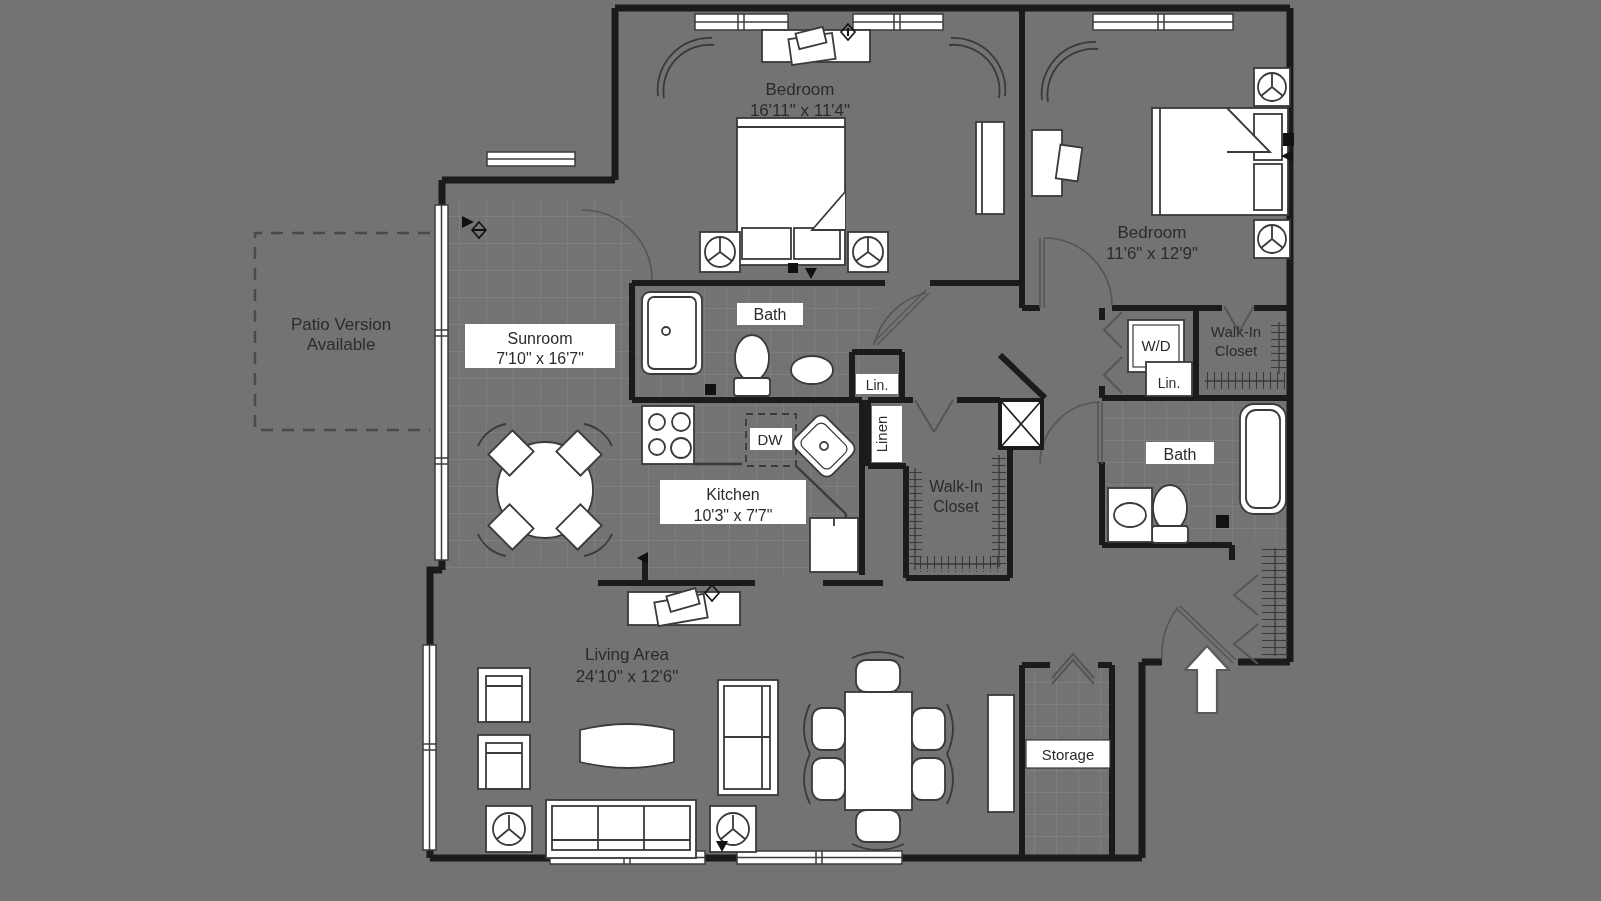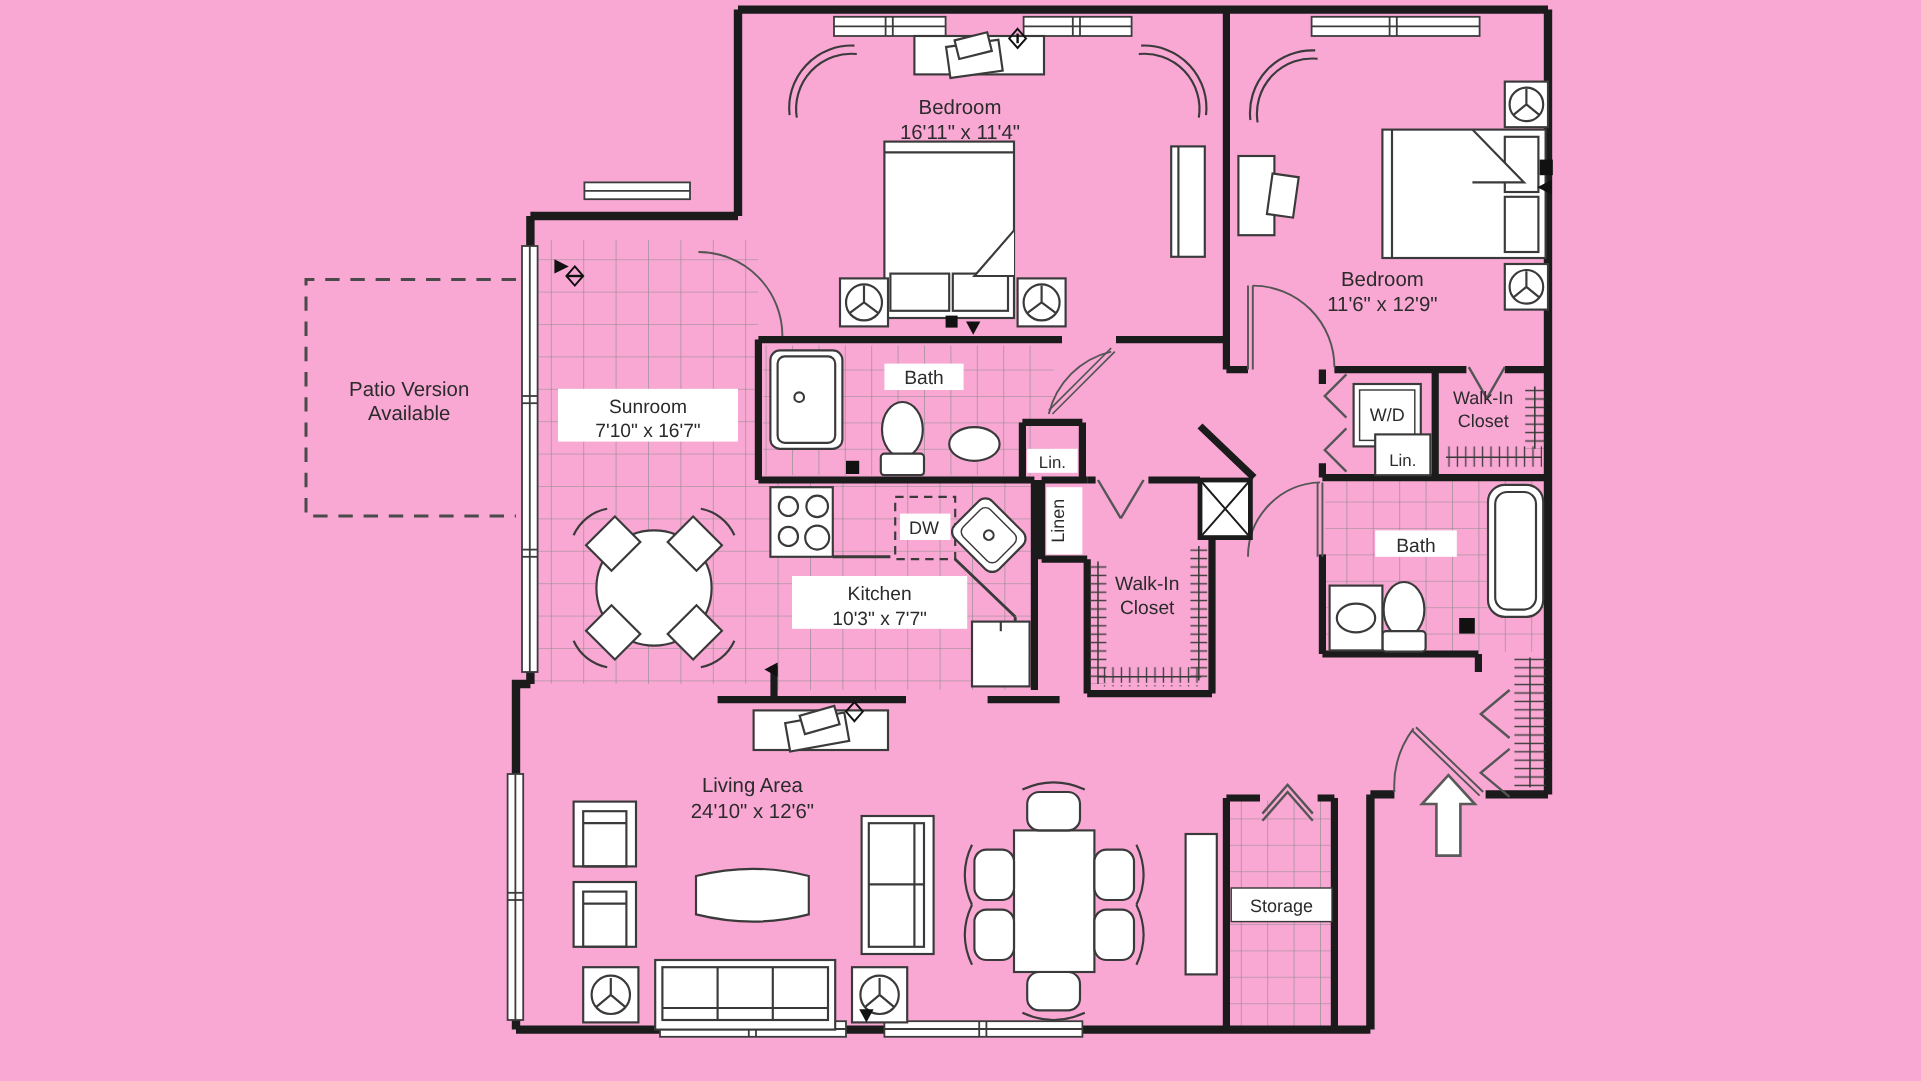--- a/index.html
+++ b/index.html
@@ -1,16 +1,16 @@
 <!DOCTYPE html>
 <html><head>
 <meta charset="utf-8">
 <style>
   html,body{margin:0;padding:0;background:#ffffff;}
-  .stage{position:relative;width:1601px;height:901px;background:#f9a8d4;overflow:hidden;
+  .stage{position:relative;width:1601px;height:901px;background:#737373;overflow:hidden;
          font-family:"Liberation Sans", sans-serif;}
   svg{position:absolute;left:0;top:0;}
   text{fill:#2b2b2b;}
   .room-label{font-size:17px;}
   .small-label{font-size:14px;}
 </style>
 </head>
 <body>
 <div class="stage">
 

